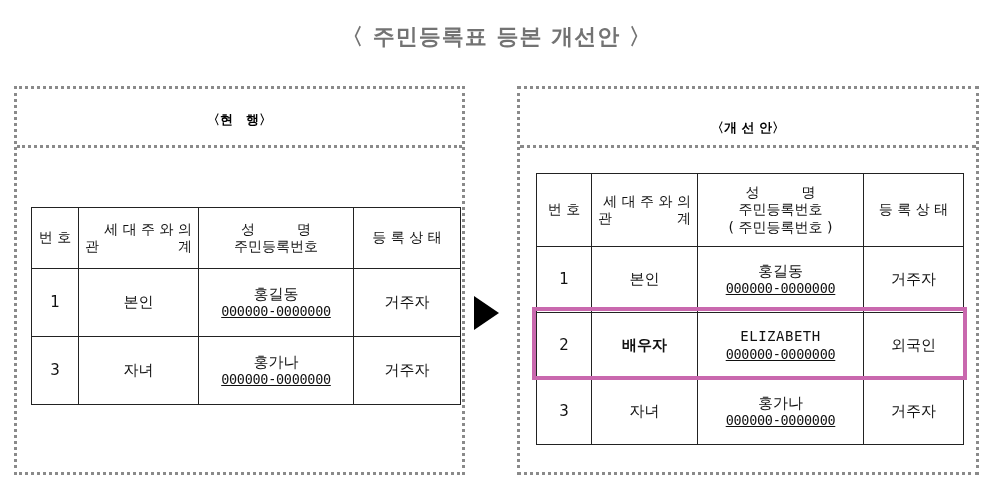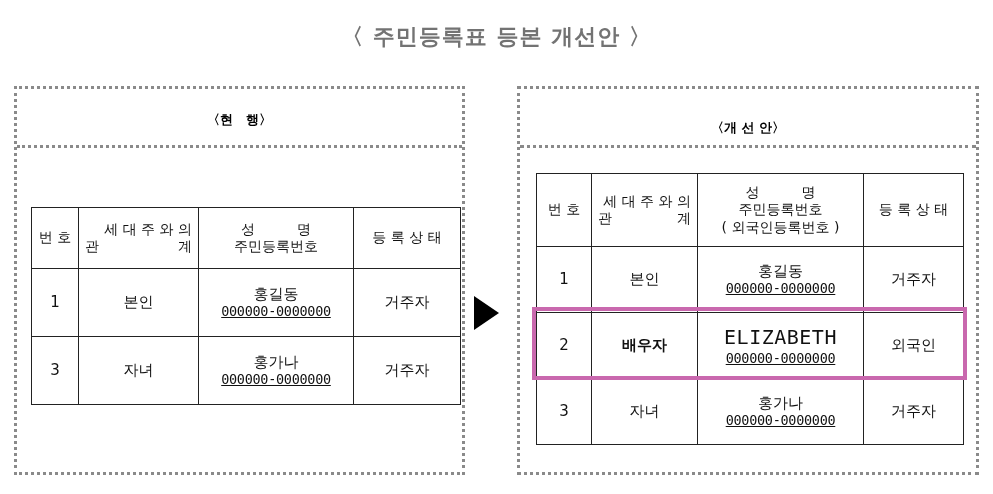--- a/index.html
+++ b/index.html
@@ -139,21 +139,21 @@
     letter-spacing: 0;
   }
   .mono-num {
     font-family: "DejaVu Sans Mono", "Liberation Mono", monospace;
     font-size: 13.5px;
     letter-spacing: -0.3px;
     text-decoration: underline;
   }
   .latin-name {
     font-family: "DejaVu Sans Mono", "Liberation Mono", monospace;
-    font-size: 20px;
+    font-size: 14px;
     letter-spacing: 0.5px;
   }
   .bold-cell { font-weight: bold; }
   .num-cell { font-size: 15px; }
 
   
   .hl-overlay {
     position: absolute;
     left: 532px;
     top: 307px;
@@ -240,21 +240,21 @@
       <td class="hdr">
         <span class="two-line">세 대 주 와 의</span>
         <span class="two-line spread">
           <span>관</span>
           <span>계</span>
         </span>
       </td>
       <td class="hdr">
         <span class="stack name-label">성　　　명</span>
         <span class="stack">주민등록번호</span>
-        <span class="stack">( 외국인등록번호 )</span>
+        <span class="stack">( 주민등록번호 )</span>
       </td>
       <td class="hdr">등 록 상 태</td>
     </tr>
 
     <tr class="data-row">
       <td class="num-cell">1</td>
       <td>본인</td>
       <td>
         <span class="stack">홍길동</span>
         <span class="stack mono-num">000000-0000000</span>

